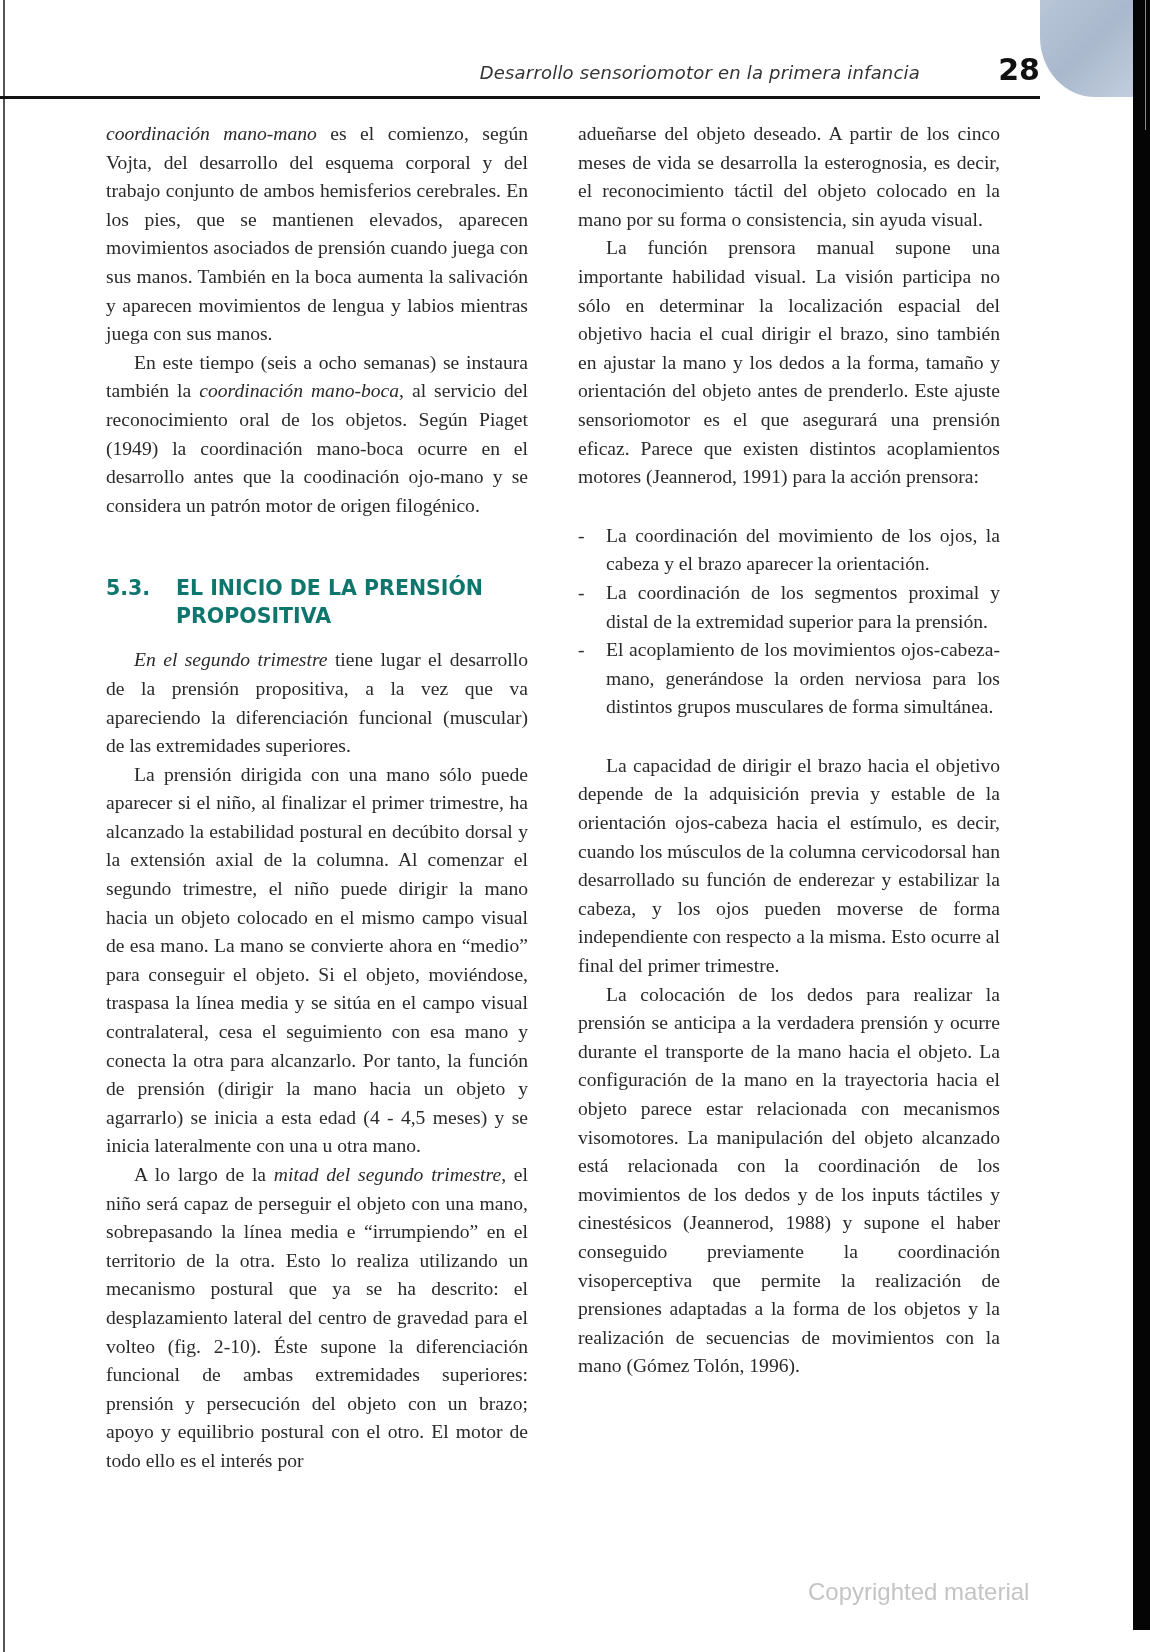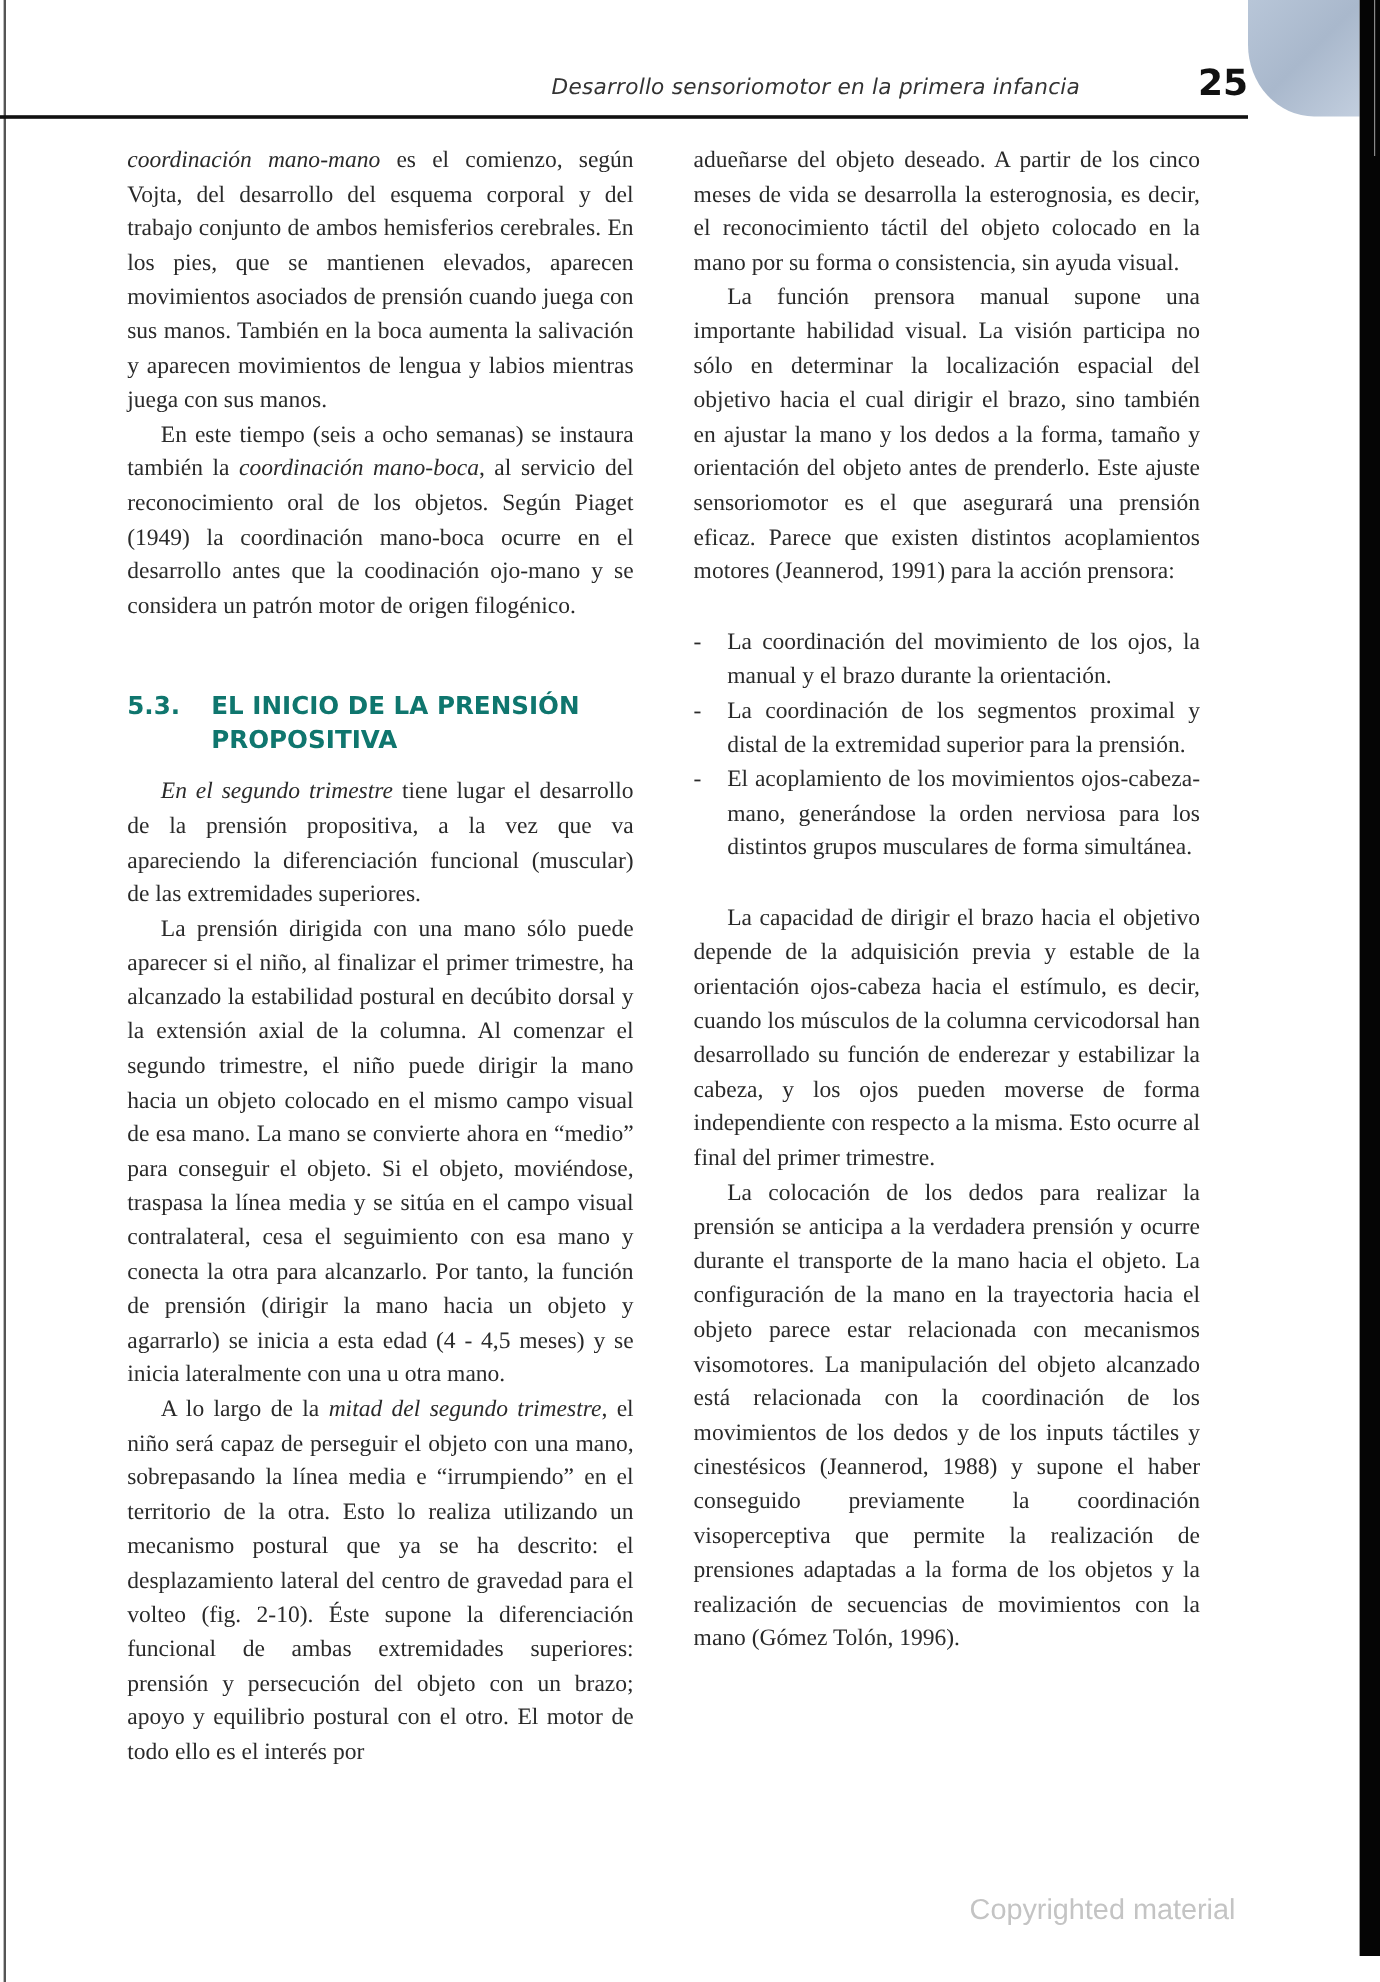--- a/index.html
+++ b/index.html
@@ -20,21 +20,21 @@
     }
     .corner-tab {
       position: absolute; left: 1040px; top: 0; width: 93px; height: 97px;
       background: linear-gradient(135deg, #b8c6d8 0%, #a9b8cc 50%, #c2cede 100%);
       border-bottom-left-radius: 55px 60px;
     }
     .header-rule {
       position: absolute; left: 0; top: 96px; width: 1040px; height: 3px; background: #111;
     }
     .running-head {
-      position: absolute; left: 450px; top: 62px; width: 450px; text-align: right;
+      position: absolute; left: 470px; top: 62px; width: 450px; text-align: right;
       font-family: "DejaVu Sans", sans-serif; font-style: italic; font-size: 18px; color: #333;
       letter-spacing: 0.2px;
     }
     .page-number {
       position: absolute; left: 950px; top: 52px; width: 90px; text-align: right;
       font-family: "DejaVu Sans", sans-serif; font-weight: bold; font-size: 30px; color: #111;
     }
     .column {
       position: absolute; top: 120px; width: 422px;
       font-size: 19.6px; line-height: 28.6px; text-align: justify;
@@ -61,42 +61,42 @@
   </style>
 </head>
 <body>
 
 <div class="left-rule"></div>
 <div class="corner-tab"></div>
 <div class="right-edge"></div>
 <div class="right-edge-line"></div>
 
 <div class="running-head">Desarrollo sensoriomotor en la primera infancia</div>
-<div class="page-number">25</div>
+<div class="page-number">28</div>
 <div class="header-rule"></div>
 
 <div class="column col-left">
   <p><em>coordinación mano-mano</em><span> es el comienzo, según Vojta, del desarrollo del esquema corporal y del trabajo conjunto de ambos hemisferios cerebrales. En los pies, que se mantienen elevados, aparecen movimientos asociados de prensión cuando juega con sus manos. También en la boca aumenta la salivación y aparecen movimientos de lengua y labios mientras juega con sus manos.</span></p>
   <p class="indent"><span>En este tiempo (seis a ocho semanas) se instaura también la </span><em>coordinación mano-boca</em><span>, al servicio del reconocimiento oral de los objetos. Según Piaget (1949) la coordinación mano-boca ocurre en el desarrollo antes que la coodinación ojo-mano y se considera un patrón motor de origen filogénico.</span></p>
 
   <div class="section-heading">
     <span class="num">5.3.</span>
     <span>EL INICIO DE LA PRENSIÓN PROPOSITIVA</span>
   </div>
 
   <p class="indent"><em>En el segundo trimestre</em><span> tiene lugar el desarrollo de la prensión propositiva, a la vez que va apareciendo la diferenciación funcional (muscular) de las extremidades superiores.</span></p>
   <p class="indent">La prensión dirigida con una mano sólo puede aparecer si el niño, al finalizar el primer trimestre, ha alcanzado la estabilidad postural en decúbito dorsal y la extensión axial de la columna. Al comenzar el segundo trimestre, el niño puede dirigir la mano hacia un objeto colocado en el mismo campo visual de esa mano. La mano se convierte ahora en “medio” para conseguir el objeto. Si el objeto, moviéndose, traspasa la línea media y se sitúa en el campo visual contralateral, cesa el seguimiento con esa mano y conecta la otra para alcanzarlo. Por tanto, la función de prensión (dirigir la mano hacia un objeto y agarrarlo) se inicia a esta edad (4 - 4,5 meses) y se inicia lateralmente con una u otra mano.</p>
   <p class="indent"><span>A lo largo de la </span><em>mitad del segundo trimestre</em><span>, el niño será capaz de perseguir el objeto con una mano, sobrepasando la línea media e “irrumpiendo” en el territorio de la otra. Esto lo realiza utilizando un mecanismo postural que ya se ha descrito: el desplazamiento lateral del centro de gravedad para el volteo (fig. 2-10). Éste supone la diferenciación funcional de ambas extremidades superiores: prensión y persecución del objeto con un brazo; apoyo y equilibrio postural con el otro. El motor de todo ello es el interés por</span></p>
 </div>
 
 <div class="column col-right">
   <p>adueñarse del objeto deseado. A partir de los cinco meses de vida se desarrolla la esterognosia, es decir, el reconocimiento táctil del objeto colocado en la mano por su forma o consistencia, sin ayuda visual.</p>
   <p class="indent">La función prensora manual supone una importante habilidad visual. La visión participa no sólo en determinar la localización espacial del objetivo hacia el cual dirigir el brazo, sino también en ajustar la mano y los dedos a la forma, tamaño y orientación del objeto antes de prenderlo. Este ajuste sensoriomotor es el que asegurará una prensión eficaz. Parece que existen distintos acoplamientos motores (Jeannerod, 1991) para la acción prensora:</p>
   <ul class="bullet-list">
-    <li><span class="dash">-</span><span>La coordinación del movimiento de los ojos, la manual y el brazo durante la orientación.</span></li>
+    <li><span class="dash">-</span><span>La coordinación del movimiento de los ojos, la cabeza y el brazo aparecer la orientación.</span></li>
     <li><span class="dash">-</span><span>La coordinación de los segmentos proximal y distal de la extremidad superior para la prensión.</span></li>
     <li><span class="dash">-</span><span>El acoplamiento de los movimientos ojos-cabeza-mano, generándose la orden nerviosa para los distintos grupos musculares de forma simultánea.</span></li>
   </ul>
   <p class="indent">La capacidad de dirigir el brazo hacia el objetivo depende de la adquisición previa y estable de la orientación ojos-cabeza hacia el estímulo, es decir, cuando los músculos de la columna cervicodorsal han desarrollado su función de enderezar y estabilizar la cabeza, y los ojos pueden moverse de forma independiente con respecto a la misma. Esto ocurre al final del primer trimestre.</p>
   <p class="indent">La colocación de los dedos para realizar la prensión se anticipa a la verdadera prensión y ocurre durante el transporte de la mano hacia el objeto. La configuración de la mano en la trayectoria hacia el objeto parece estar relacionada con mecanismos visomotores. La manipulación del objeto alcanzado está relacionada con la coordinación de los movimientos de los dedos y de los inputs táctiles y cinestésicos (Jeannerod, 1988) y supone el haber conseguido previamente la coordinación visoperceptiva que permite la realización de prensiones adaptadas a la forma de los objetos y la realización de secuencias de movimientos con la mano (Gómez Tolón, 1996).</p>
 </div>
 
 <div class="watermark">Copyrighted material</div>
 
 </body></html>

